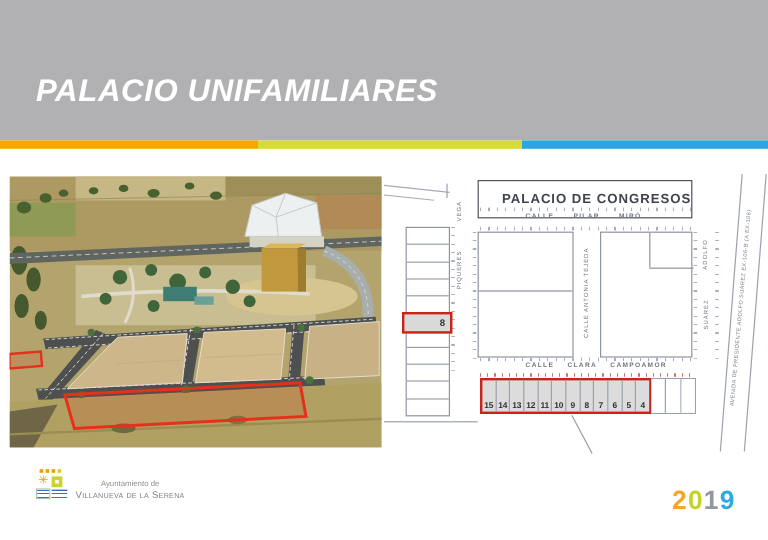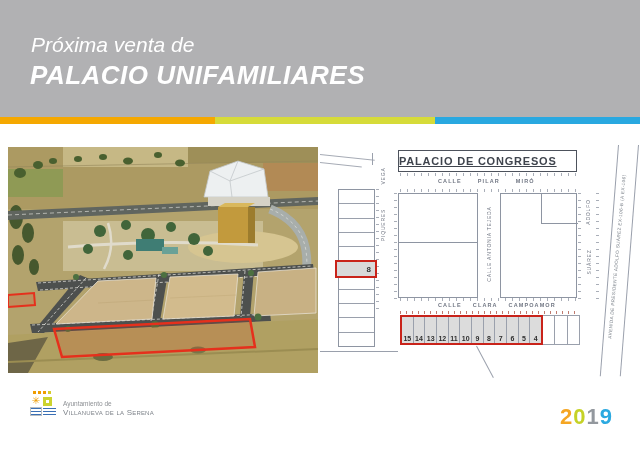--- a/index.html
+++ b/index.html
@@ -16,23 +16,23 @@
   .stripe-seg:nth-child(1){width:215px;}
   .stripe-seg:nth-child(2){width:220px;}
   .stripe-seg:nth-child(3){flex:1;}
 
   
   .photo{position:absolute;left:8px;top:147px;width:310px;height:226px;}
 
   
   .map{position:absolute;left:320px;top:147px;width:320px;height:228px;background:#fff;}
   .map .abs{position:absolute;box-sizing:border-box;}
-  .palacio{left:78px;top:3px;width:179px;height:22px;border:1.5px solid #4d525c;
-           display:flex;align-items:center;justify-content:flex-start;font-size:11px;
-           font-weight:bold;color:#3f444d;letter-spacing:.8px;text-decoration:underline;}
+  .palacio{left:78px;top:3px;width:179px;height:32px;border:1.5px solid #4d525c;
+           display:flex;align-items:center;justify-content:flex-end;font-size:11px;
+           font-weight:bold;color:#3f444d;letter-spacing:.8px;}
   .street-row{display:flex;font-size:5.5px;color:#707683;letter-spacing:1.1px;font-weight:bold;}
   .street-row span{display:block;}
   #pilar-row{left:118px;top:31px;gap:16px;}
   #clara-row{left:118px;top:155px;gap:11px;}
   .block{border:1px solid #8e95a2;background:#fff;}
   #block-left{left:78px;top:46px;width:80px;height:105px;}
   #block-left .divider{position:absolute;left:0;right:0;top:48px;height:1px;background:#8e95a2;}
   #block-right{left:180px;top:46px;width:77px;height:105px;}
   #block-right .br-v{position:absolute;left:40px;top:0;width:1px;height:29px;background:#8e95a2;}
   #block-right .br-h{position:absolute;left:40px;top:29px;width:37px;height:1px;background:#8e95a2;}
@@ -73,33 +73,32 @@
   .dot{width:3px;height:3px;background:#ef9c00;}
   .dot.y{background:#d6cb2a;}
   .lgrid{display:grid;grid-template-columns:12px 13px;grid-gap:1px;}
   .flower{font-size:10px;line-height:10px;color:#ef9c00;text-align:center;}
   .ysq{width:9px;height:9px;background:#ccd32f;position:relative;margin-top:1px;}
   .ysq:after{content:"";position:absolute;left:3px;top:3px;width:3px;height:3px;background:#fff;}
   .bluedoc{width:10px;height:7px;border:1px solid #b9bec2;background:
            repeating-linear-gradient(0deg,#3a6fb5 0 1px,transparent 1px 3px);}
   .bluelines{width:13px;height:7px;background:
            repeating-linear-gradient(0deg,#3a6fb5 0 1.2px,transparent 1.2px 3px);margin-top:1px;}
-  .logo-text{padding-top:9px;line-height:1.25;}
+  .logo-text{padding-top:9px;line-height:1.25;text-align:center;}
   .logo-text .l1{font-size:6.5px;color:#8d9094;}
   .logo-text .l2{font-size:8px;color:#7e838a;font-variant:small-caps;letter-spacing:.2px;}
   .year{position:absolute;right:27px;top:404px;font-size:22px;font-weight:bold;
         letter-spacing:1px;display:flex;}
 </style>
 </head>
 <body>
 
 <div id="slide">
 
   <div class="header">
-    <div class="sub">Próxima venta de</div>
     <div class="title">PALACIO UNIFAMILIARES</div>
   </div>
   <div class="stripe">
       <div class="stripe-seg" style="background: rgb(245, 168, 0);"></div>
       <div class="stripe-seg" style="background: rgb(214, 219, 57);"></div>
       <div class="stripe-seg" style="background: rgb(41, 168, 224);"></div>
     </div>
 
   <svg class="photo" viewBox="0 0 310 226" xmlns="http://www.w3.org/2000/svg" preserveAspectRatio="none">
     <rect width="310" height="226" fill="#b3a36d"></rect>

